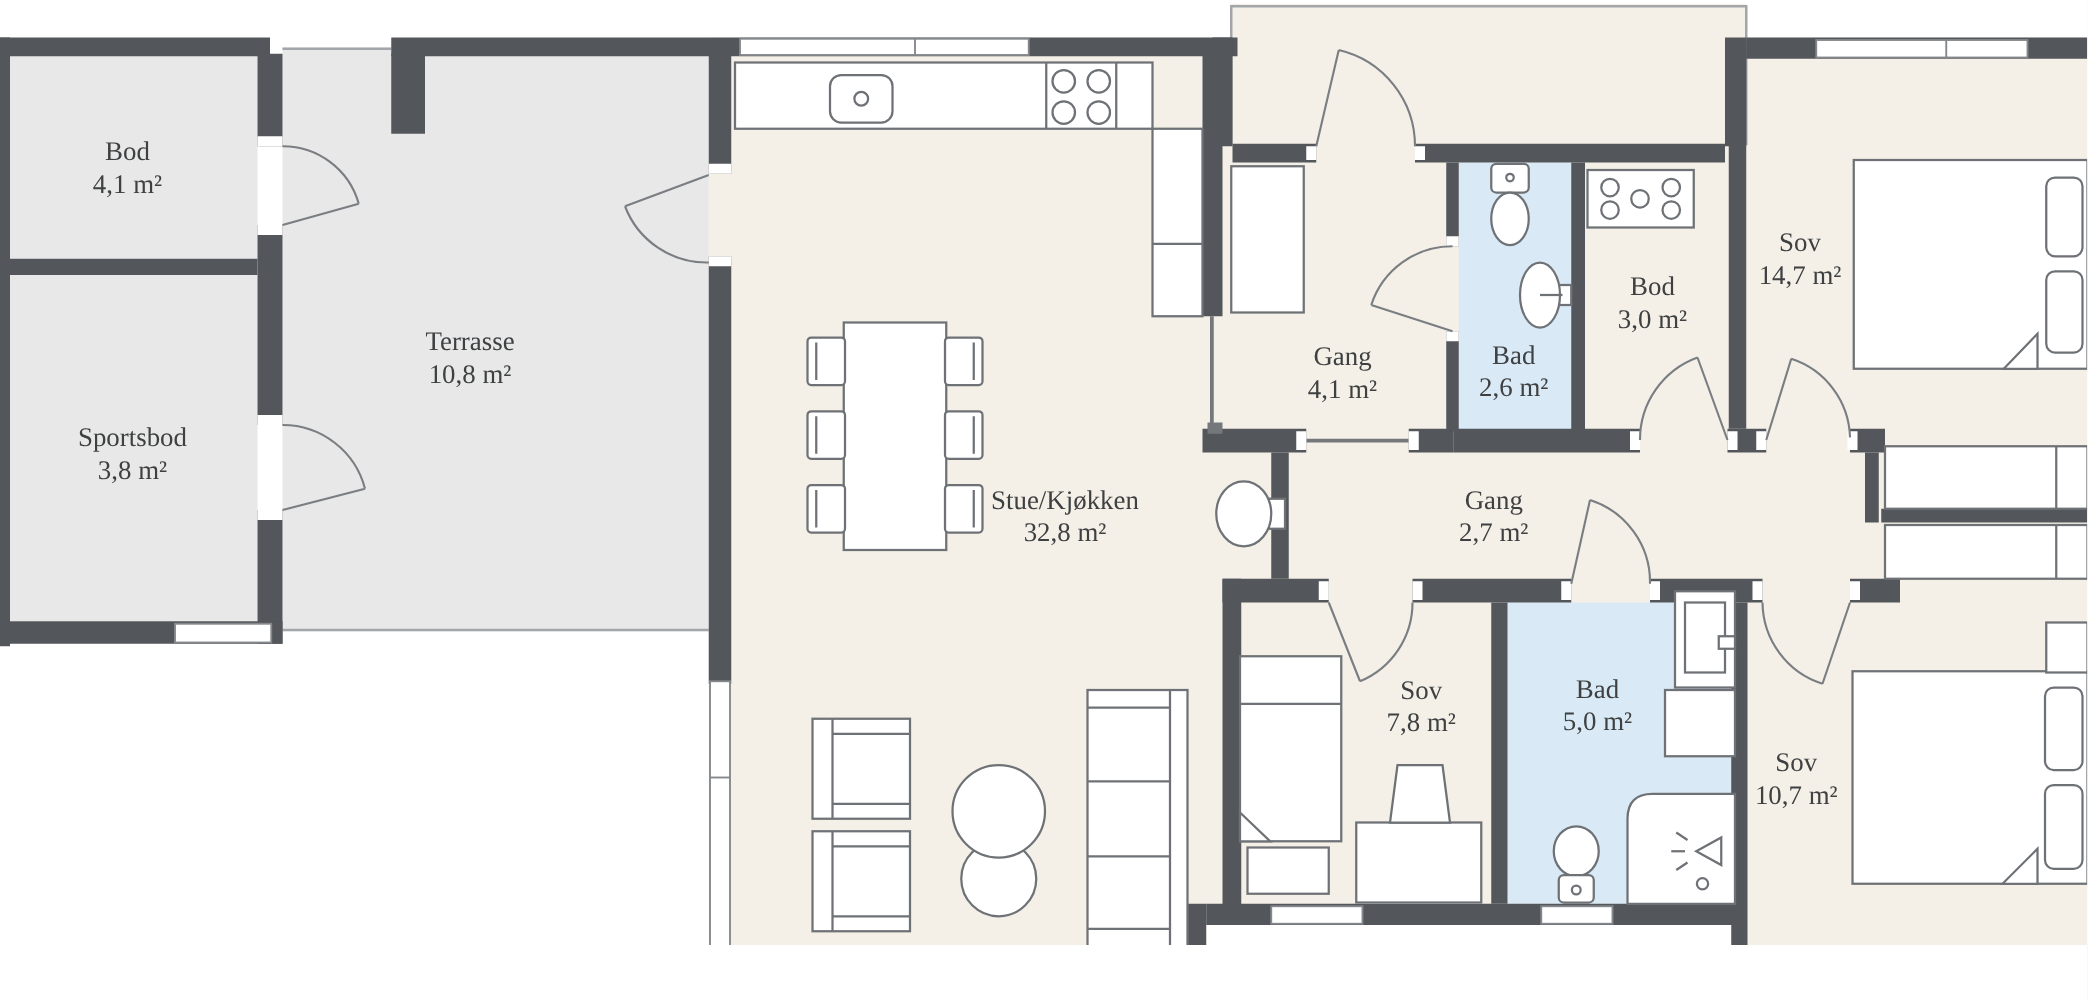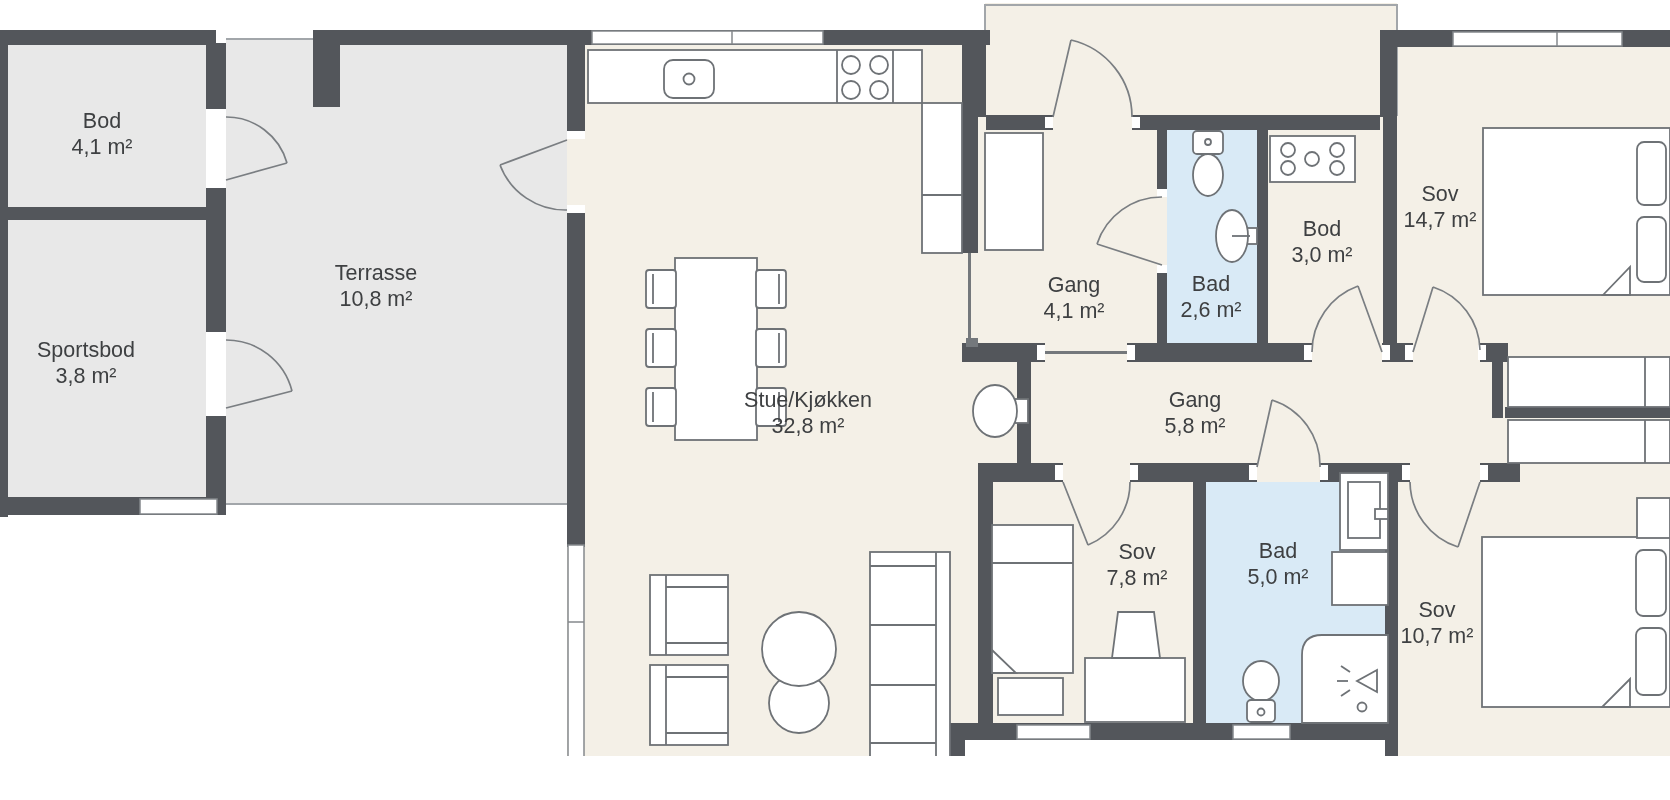--- a/index.html
+++ b/index.html
@@ -1,17 +1,17 @@
 <!DOCTYPE html>
 <html><head>
 <meta charset="utf-8">
 <style>
   html,body{margin:0;padding:0;background:#fff;}
   #plan{position:relative;width:1670px;height:756px;background:#ffffff;overflow:hidden;
-        font-family:Liberation Sans, sans-serif;}
+        font-family:Liberation Serif, serif;}
   .floor{position:absolute;}
   .beige{background:#f4f0e7;}
   .gray{background:#e8e8e8;}
   .blue{background:#d9eaf6;}
   .white{background:#ffffff;}
   svg{position:absolute;left:0;top:0;}
   .label{position:absolute;transform:translate(-50%,-50%);text-align:center;
          font-size:21.5px;line-height:26px;color:#3e4042;white-space:nowrap;}
   .label span{display:block;}
 </style>
@@ -280,29 +280,29 @@
         <path d="M1602,707 L1630,707 L1630,679 Z"></path>
         <rect x="1637" y="498" width="33" height="40"></rect>
       </g>
     </g>
   </svg>
 
   <div class="label" style="left:102px;top:134px">
     <span>Bod</span>
     <span>4,1 m²</span>
   </div>
-  <div class="label" style="left:86px;top:363px">
+  <div class="label" style="left:106px;top:363px">
     <span>Sportsbod</span>
     <span>3,8 m²</span>
   </div>
   <div class="label" style="left:376px;top:286px">
     <span>Terrasse</span>
     <span>10,8 m²</span>
   </div>
-  <div class="label" style="left:808px;top:413px">
+  <div class="label" style="left:852px;top:413px">
     <span>Stue/Kjøkken</span>
     <span>32,8 m²</span>
   </div>
   <div class="label" style="left:1074px;top:298px">
     <span>Gang</span>
     <span>4,1 m²</span>
   </div>
   <div class="label" style="left:1211px;top:297px">
     <span>Bad</span>
     <span>2,6 m²</span>
@@ -310,21 +310,21 @@
   <div class="label" style="left:1322px;top:242px">
     <span>Bod</span>
     <span>3,0 m²</span>
   </div>
   <div class="label" style="left:1440px;top:207px">
     <span>Sov</span>
     <span>14,7 m²</span>
   </div>
   <div class="label" style="left:1195px;top:413px">
     <span>Gang</span>
-    <span>5,8 m²</span>
+    <span>2,7 m²</span>
   </div>
   <div class="label" style="left:1137px;top:565px">
     <span>Sov</span>
     <span>7,8 m²</span>
   </div>
   <div class="label" style="left:1278px;top:564px">
     <span>Bad</span>
     <span>5,0 m²</span>
   </div>
   <div class="label" style="left:1437px;top:623px">

